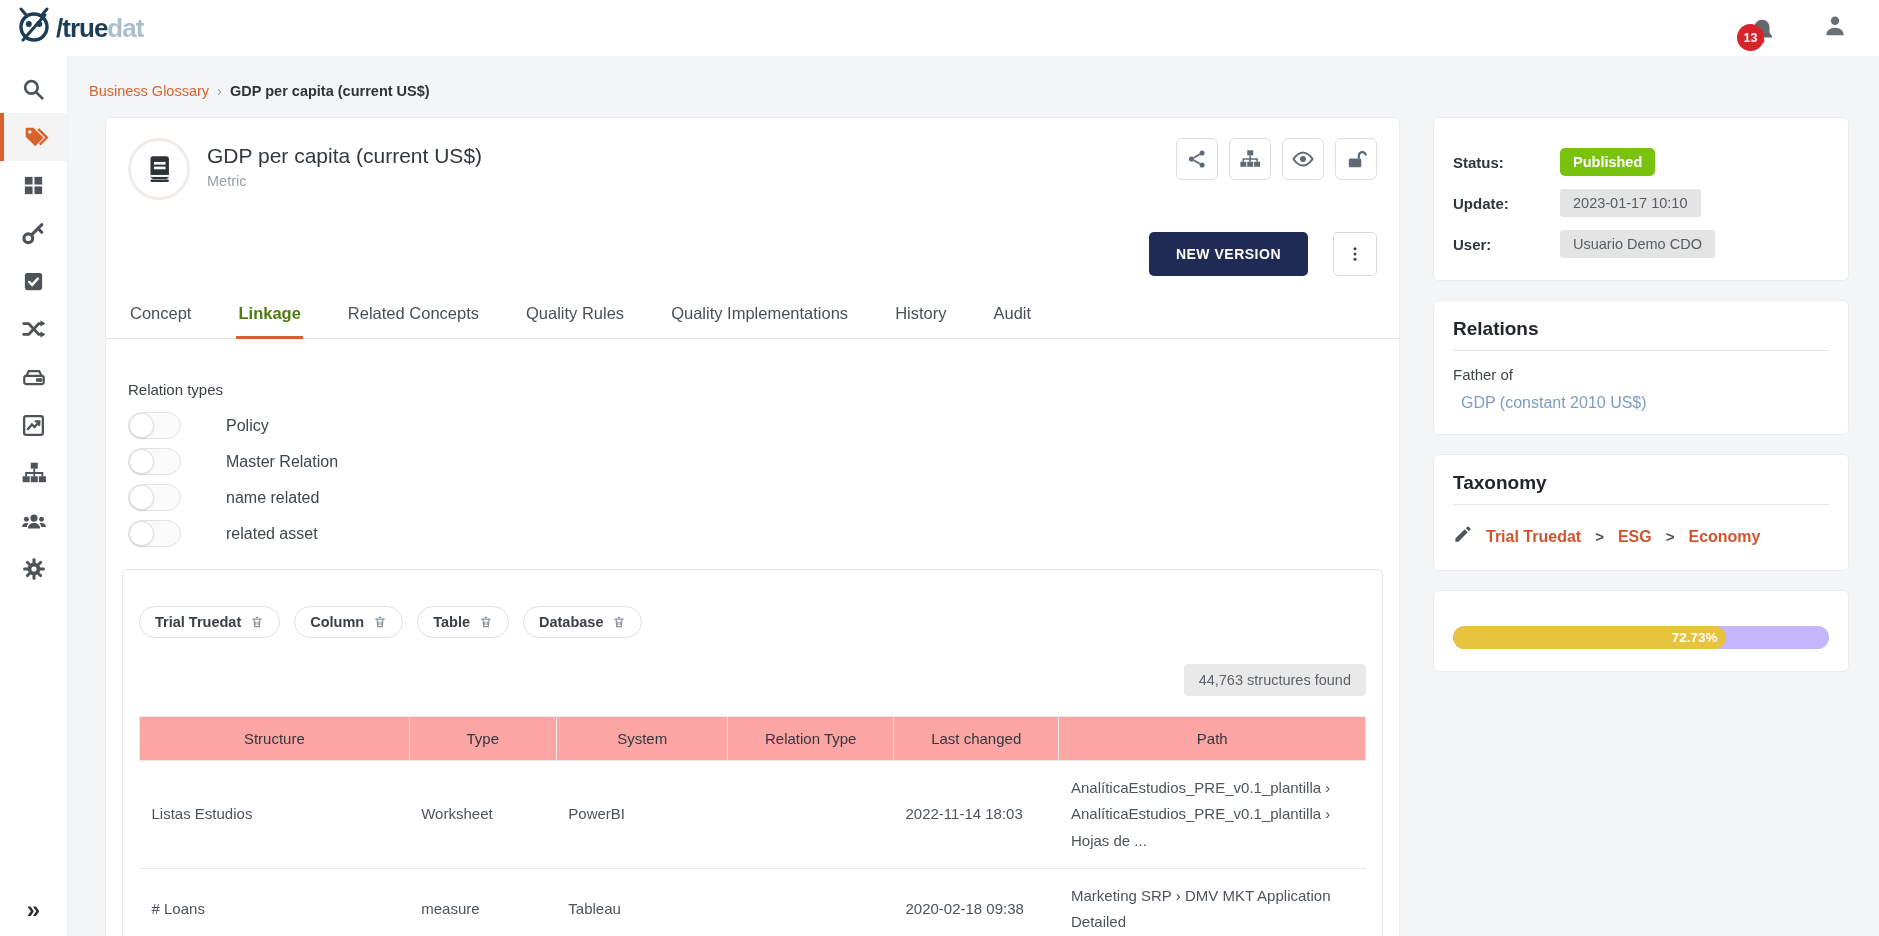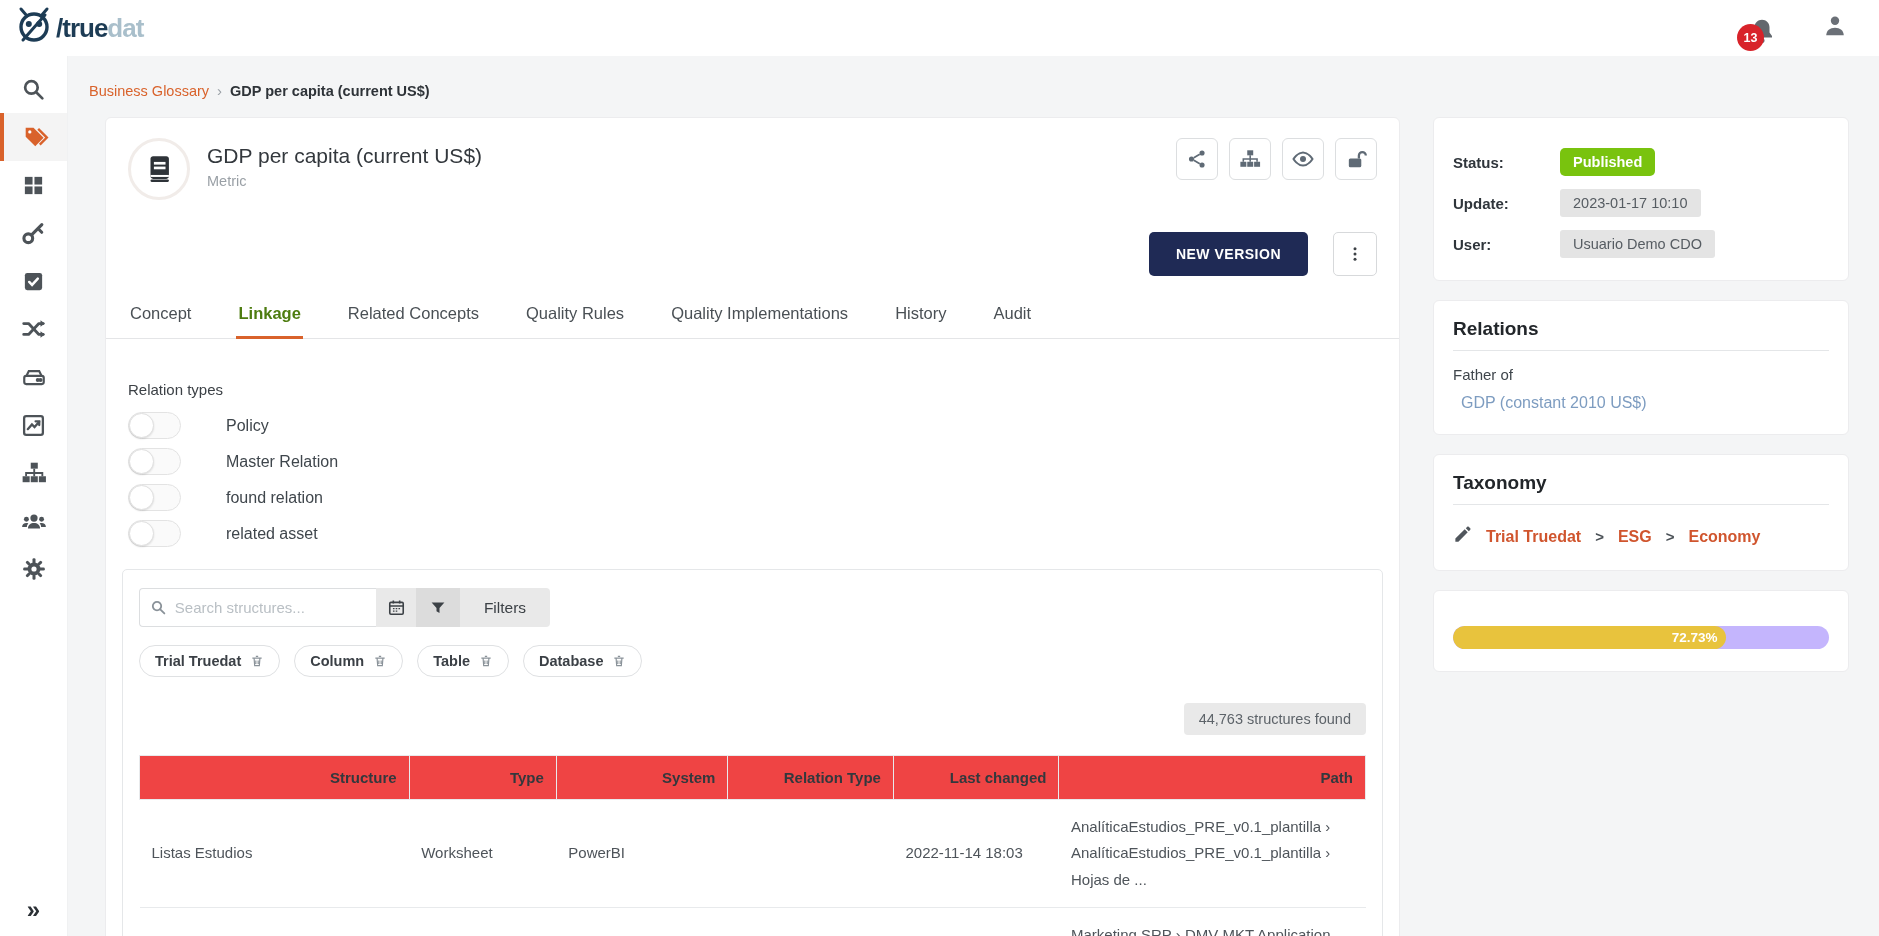--- a/index.html
+++ b/index.html
@@ -73,21 +73,21 @@
   .filters-btn { width:90px; background:#e9e9e9; border-radius:0 4px 4px 0; font-size:15.5px; color:#3c4146; }
 
   .chips-row { display:flex; gap:14px; margin-top:18px; }
   .chip { display:flex; align-items:center; gap:9px; border:1px solid #dfe1e3; border-radius:17px; padding:7px 15px; background:#fff; font-size:14.5px; font-weight:700; color:#3b4046; cursor:pointer; }
   .chip svg { color:#8a9299; }
 
   .results-row { display:flex; justify-content:flex-end; margin-top:26px; }
   .results-badge { background:#e9e9e9; border-radius:4px; padding:8px 15px; font-size:14.5px; color:#5d6369; }
 
   table.structures { width:100%; border-collapse:collapse; margin-top:20px; }
-  .structures thead th { background:#ef4444; border:1px solid #e8eaec; font-size:15px; font-weight:700; color:#33383d; text-align:right; padding:13px 12px; }
+  .structures thead th { background:#fca5a5; border:1px solid #e8eaec; font-size:15px; font-weight:400; color:#33383d; text-align:center; padding:13px 12px; }
   .structures tbody td { border-bottom:1px solid #e8eaec; padding:14px 12px; font-size:15px; color:#4e545a; vertical-align:middle; line-height:1.75; word-break:break-word; }
   .col-structure { width:22%; } .col-type { width:12%; } .col-system { width:14%; }
   .col-relation { width:13.5%; } .col-changed { width:13.5%; } .col-path { width:25%; }
 
   
   .right-col { width:416px; margin-left:33px; display:flex; flex-direction:column; gap:19px; }
   .panel { background:#fff; border:1px solid #ececee; border-radius:6px; padding:17px 19px 22px 19px; }
   .panel h2 { font-size:19px; font-weight:700; color:#22262a; padding-bottom:10px; border-bottom:1px solid #e4e6e8; }
   .summary-row { display:flex; align-items:center; margin-top:13px; }
   .summary-label { width:107px; font-size:15px; font-weight:700; color:#2f353b; flex-shrink:0; }
@@ -321,53 +321,31 @@
           <div class="toggle-row">
             <div class="toggle">
                 <div class="knob"></div>
               </div>
             <span class="toggle-label">Master Relation</span>
           </div>
           <div class="toggle-row">
             <div class="toggle">
                 <div class="knob"></div>
               </div>
-            <span class="toggle-label">found relation</span>
+            <span class="toggle-label">name related</span>
           </div>
           <div class="toggle-row">
             <div class="toggle">
                 <div class="knob"></div>
               </div>
             <span class="toggle-label">related asset</span>
           </div>
         </div>
 
         <div class="inner-panel">
-          <div class="search-row">
-            <div class="search-box">
-              <svg width="19" height="19" viewBox="0 0 24 24" fill="none" stroke="#8a9299" stroke-width="2.6" stroke-linecap="round">
-                <circle cx="10" cy="10" r="6"></circle>
-                  <path d="M14.6 14.6L20.5 20.5"></path>
-              </svg>
-              <input type="text" placeholder="Search structures..." style="">
-            </div>
-            <div class="tool-btn cal-btn">
-              <svg width="19" height="19" viewBox="0 0 24 24" fill="none" stroke="currentColor" stroke-width="2">
-                <rect x="3.5" y="5.5" width="17" height="15" rx="1.5"></rect>
-                <path d="M8 3v4M16 3v4M3.5 10h17"></path>
-                <path d="M7.5 13.5h2M11 13.5h2M14.5 13.5h2M7.5 16.5h2M11 16.5h2" stroke-width="1.6"></path>
-              </svg>
-            </div>
-            <div class="tool-btn funnel-btn">
-              <svg width="18" height="18" viewBox="0 0 24 24" fill="currentColor">
-                <path d="M3.5 4.5h17l-6.5 7.5v6.5l-4-2.2v-4.3z"></path>
-              </svg>
-            </div>
-            <div class="tool-btn filters-btn">Filters</div>
-          </div>
 
           <div class="chips-row">
             <div class="chip">
               <span>Trial Truedat</span>
               <svg width="14" height="14" viewBox="0 0 24 24" fill="none" stroke="currentColor" stroke-width="2">
                 <path d="M4 7h16M10 4h4M7 7l1 13h8l1-13M10 11v6M14 11v6"></path>
               </svg>
             </div>
             <div class="chip">
               <span>Column</span>

